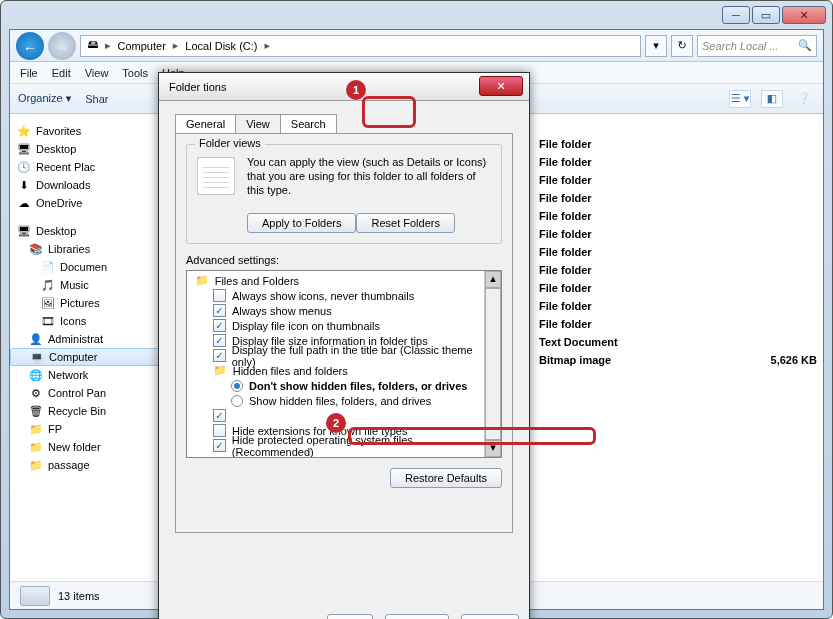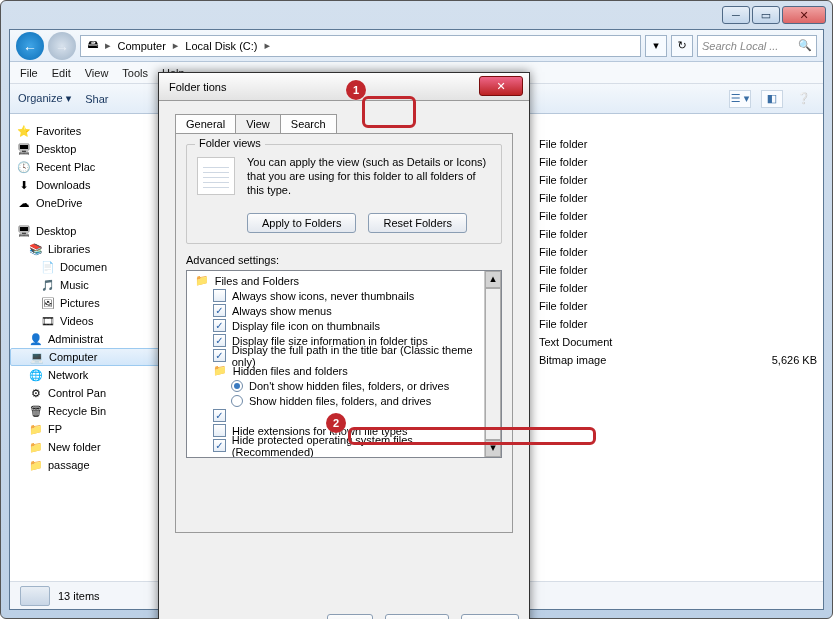--- a/index.html
+++ b/index.html
@@ -39,41 +39,41 @@
 .tree .item { display: flex; align-items: center; gap: 4px; padding: 1px 6px; height: 18px; white-space: nowrap; }
 .tree .hdr { font-weight: normal; }
 .tree .ico { width: 16px; height: 16px; display:flex; align-items:center; justify-content:center; font-size: 11px; }
 .tree .sel { background: linear-gradient(#e8f2fc,#d3e7fa); border: 1px solid #9ccaf0; border-radius: 2px; }
 .folder-ico { color:#d9a63e; }
 .list { flex: 1; position: relative; }
 .list-cols { position: absolute; top: 0; right: 0; display: flex; width: 290px; height: 20px; border-bottom: 1px solid #e1e8f0; color: #4a627c; }
 .list-col { flex: 1; padding: 2px 6px; }
 .list-body { position: absolute; top: 22px; right: 0; width: 290px; }
 .list-row { display: flex; height: 18px; }
-.list-row div { flex: 1; padding: 0 6px; color: #000; }
+.list-row div { flex: 1; padding: 0 6px; color: #000; font-weight: bold; }
 
 
 .status { position: absolute; bottom: 0; left: 0; right: 0; height: 28px; background: #f3f6fa; border-top: 1px solid #d6dde6; display: flex; align-items: center; gap: 8px; padding: 0 10px; }
 .drive-ico { width: 30px; height: 20px; background: linear-gradient(#e8eef5,#c8d6e6); border: 1px solid #9fb3c8; border-radius: 2px; }
 
 
 .dialog { position: absolute; top: 72px; left: 158px; width: 372px; height: 563px; background: #f0f0f0; border: 1px solid #303030; box-shadow: 0 0 10px rgba(0,0,0,.5); }
 .dlg-title { height: 28px; background: linear-gradient(#fdfdfd,#e3e3e3); border-bottom: 1px solid #9a9a9a; display: flex; align-items: center; padding-left: 10px; position: relative; }
 .dlg-close { position: absolute; right: 6px; top: 3px; width: 44px; height: 20px; background: linear-gradient(#e68,#b22); border: 1px solid #7a0d0d; border-radius: 3px; color: #fff; display: flex; align-items: center; justify-content: center; }
 .dlg-body { position: absolute; top: 28px; left: 0; right: 0; bottom: 0; padding: 8px 16px; }
 .tabs { display: flex; align-items: flex-end; height: 24px; }
 .tab { background: #fdfdfd; border: 1px solid #9a9a9a; border-bottom: none; padding: 3px 10px; margin-right: -1px; position: relative; }
 .tab.active { background: #f0f0f0; z-index: 2; }
 .tabpanel { border: 1px solid #9a9a9a; background: #f0f0f0; height: 400px; padding: 10px; position: relative; }
 .gbox { border: 1px solid #c8c8c8; border-radius: 2px; padding: 10px 10px 10px 60px; position: relative; margin-bottom: 10px; }
 .gbox-title { position: absolute; top: -8px; left: 8px; background: #f0f0f0; padding: 0 4px; text-align: right; }
 .gbox-icon { position: absolute; left: 10px; top: 12px; width: 38px; height: 38px; background: #fff; border: 1px solid #c8c8c8; display:flex;align-items:center;justify-content:center; }
 .gbox-icon::after { content:""; width:26px; height:26px; background: repeating-linear-gradient(#fff,#fff 4px,#cfd8e3 4px,#cfd8e3 5px);}
 .gbox p { font-size: 11px; margin-bottom: 16px; line-height: 14px; }
-.btnrow { display: flex; gap: 12px; }
+.btnrow { display: flex; }
 .wbtn { background: linear-gradient(#fdfdfd,#e3e8ef); border: 1px solid #8a9db3; border-radius: 3px; padding: 3px 14px; }
 .wbtn.disabled { color: #888; }
 .adv-label { margin-bottom: 4px; }
 .adv-box { height: 188px; border: 1px solid #828790; background: #fff; overflow: hidden; position: relative; }
 .adv-scroll { position: absolute; right: 0; top: 0; bottom: 0; width: 17px; background: #e8e8e8; border-left: 1px solid #c8c8c8; display:flex; flex-direction:column; }
 .adv-scroll div { flex:0 0 17px; background:#d3d3d3; border:1px solid #aaa; text-align:center; }
 .adv-scroll .track { flex: 1; background:#f0f0f0; }
 .adv-list { padding: 2px 4px; }
 .adv-item { display: flex; align-items: center; gap: 6px; padding: 0 4px; height: 15px; }
 .chk { width: 13px; height: 13px; border: 1px solid #6f8aa8; background: linear-gradient(#fff,#e6eef7); display:flex;align-items:center;justify-content:center; font-size:10px; color:#2b62a8;}
@@ -173,21 +173,21 @@
         <div class="item" style="padding-left:30px">
             <span class="ico">🎵</span>
             <span>Music</span>
           </div>
         <div class="item" style="padding-left:30px">
             <span class="ico">🖼</span>
             <span>Pictures</span>
           </div>
         <div class="item" style="padding-left:30px">
             <span class="ico">🎞</span>
-            <span>Videos</span>
+            <span>Icons</span>
           </div>
         <div class="item" style="padding-left:18px">
             <span class="ico">👤</span>
             <span>Administrat</span>
           </div>
         <div class="item sel" style="padding-left:18px">
             <span class="ico">💻</span>
             <span>Computer</span>
           </div>
         <div class="item" style="padding-left:18px">
@@ -324,21 +324,21 @@
               <span>Display file size information in folder tips</span>
             </div>
             <div class="adv-item" style="padding-left: 22px;">
               <span class="chk">✓</span>
               <span>Display the full path in the title bar (Classic theme only)</span>
             </div>
             <div class="adv-item hdr" style="padding-left: 22px;">
               <span class="folder-ico">📁</span>
               <span>Hidden files and folders</span>
             </div>
-            <div class="adv-item" style="padding-left: 40px;">
+            <div class="adv-item" style="padding-left: 40px; font-weight: bold;">
               <span class="rad">
                 <span class="dot"></span>
               </span>
               <span>Don't show hidden files, folders, or drives</span>
             </div>
             <div class="adv-item" style="padding-left: 40px;">
               <span class="rad"></span>
               <span>Show hidden files, folders, and drives</span>
             </div>
             <div class="adv-item" style="padding-left: 22px;">
@@ -352,20 +352,23 @@
               <span class="chk">✓</span>
               <span>Hide protected operating system files (Recommended)</span>
             </div>
           </div>
         <div class="adv-scroll">
           <div>▴</div>
           <div class="track"></div>
           <div>▾</div>
         </div>
       </div>
+      <div class="restore-row">
+        <button class="wbtn">Restore Defaults</button>
+      </div>
     </div>
     <div class="dlg-buttons">
       <button class="wbtn">OK</button>
       <button class="wbtn">Cancel</button>
       <button class="wbtn disabled">Apply</button>
     </div>
   </div>
 </div>
 
 <div class="callout-num" style="top:80px; left:346px;">

